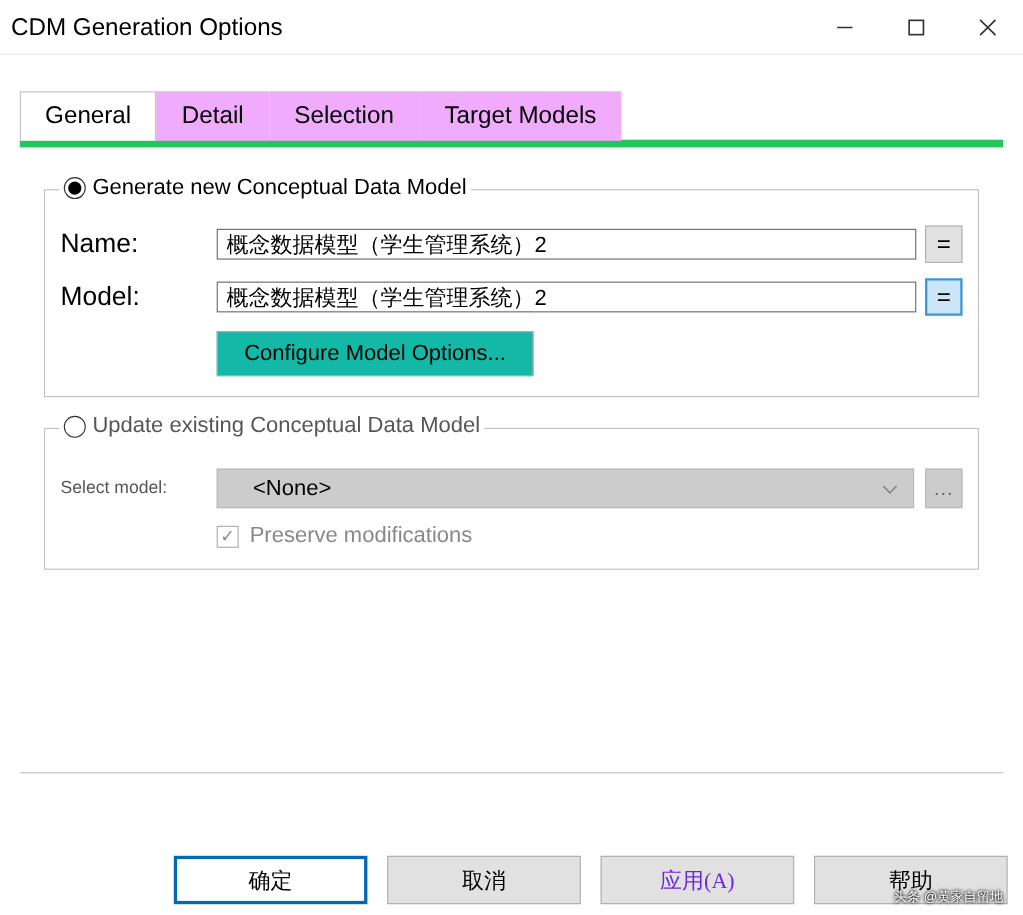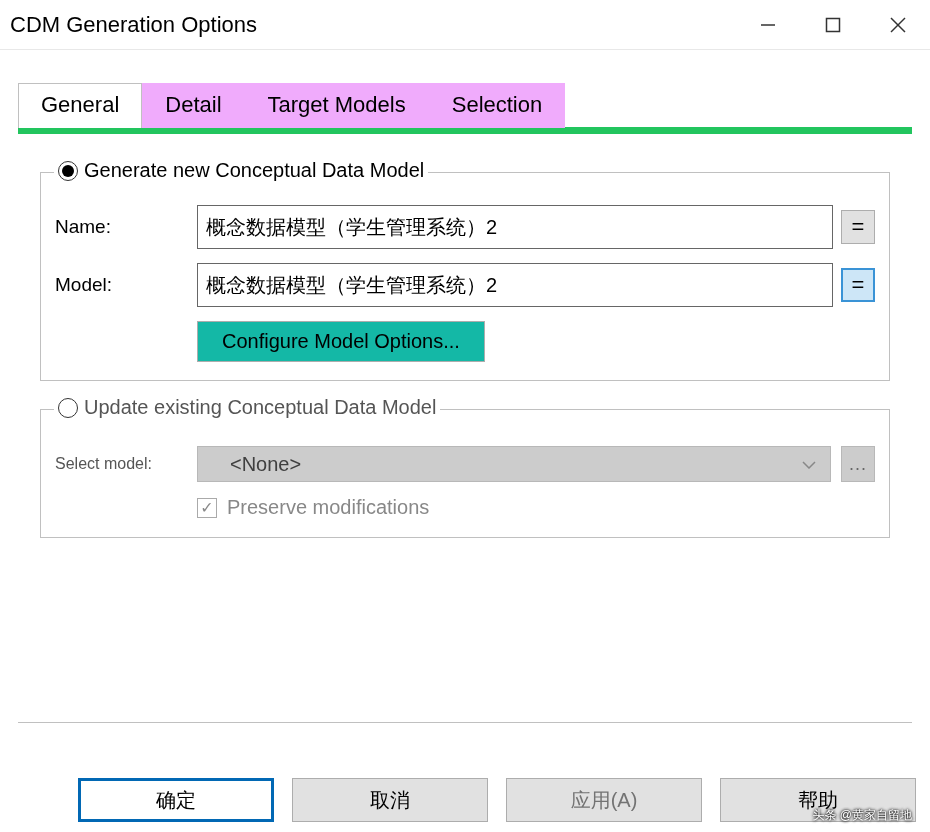--- a/index.html
+++ b/index.html
@@ -97,29 +97,29 @@
       background: #000;
       border-radius: 50%;
     }
     .form-row {
       display: flex;
       align-items: center;
       margin: 14px 0;
     }
     .form-label {
       width: 142px;
-      font-size: 19px;
+      font-size: 24px;
     }
     .form-input {
       flex: 1;
       border: 1px solid #666;
       padding: 4px 8px;
       font-size: 20px;
       font-family: inherit;
-      height: 44px;
+      height: 28px;
       background: #fff;
     }
     .eq-btn {
       width: 34px;
       height: 34px;
       margin-left: 8px;
       border: 1px solid #adadad;
       background: #e1e1e1;
       font-size: 22px;
       display: flex;
@@ -154,21 +154,21 @@
     .select-box {
       flex: 1;
       background: #cccccc;
       border: 1px solid #b8b8b8;
       height: 36px;
       display: flex;
       align-items: center;
       justify-content: space-between;
       padding: 0 14px 0 32px;
       font-size: 20px;
-      color: #404040;
+      color: #000000;
     }
     .chevron {
       font-size: 14px;
       color: #7a7a7a;
     }
     .ellipsis-btn {
       width: 34px;
       height: 36px;
       margin-left: 10px;
       background: #cccccc;
@@ -201,37 +201,37 @@
       font-size: 16px;
     }
     .button-bar {
       position: absolute;
       bottom: 10px;
       right: 14px;
       display: flex;
       gap: 18px;
     }
     .dlg-btn {
-      width: 196px;
+      width: 176px;
       height: 44px;
       border: 1px solid #adadad;
       background: #e1e1e1;
       font-size: 20px;
-      font-family: Liberation Sans, sans-serif;
+      font-family: Liberation Serif, serif;
       display: flex;
       align-items: center;
       justify-content: center;
       cursor: pointer;
     }
     .dlg-btn.primary {
       background: #fff;
       border: 3px solid #0168b4;
     }
     .dlg-btn.disabled {
-      color: #737373;
+      color: #6d28d9;
     }
     .watermark {
       position: absolute;
       bottom: 8px;
       right: 18px;
       font-size: 12px;
       color: #fff;
       text-shadow: 0 0 3px #000, 0 0 3px #000;
       pointer-events: none;
     }
@@ -258,22 +258,22 @@
           <line x1="16" y1="2" x2="2" y2="16" stroke="#333" stroke-width="1.5"></line>
         </svg>
     </div>
   </div>
 </div>
 
 <div class="content">
   <div class="tabs">
     <div class="tab active">General</div>
     <div class="tab">Detail</div>
+    <div class="tab">Selection</div>
     <div class="tab">Target Models</div>
-    <div class="tab">Selection</div>
   </div>
 
   <div class="tab-panel">
 
     <div class="fieldset" style="margin-top:20px;">
       <div class="fieldset-legend">
         <span class="radio-outer">
           <span class="radio-inner"></span>
         </span>
         <span>Generate new Conceptual Data Model</span>

